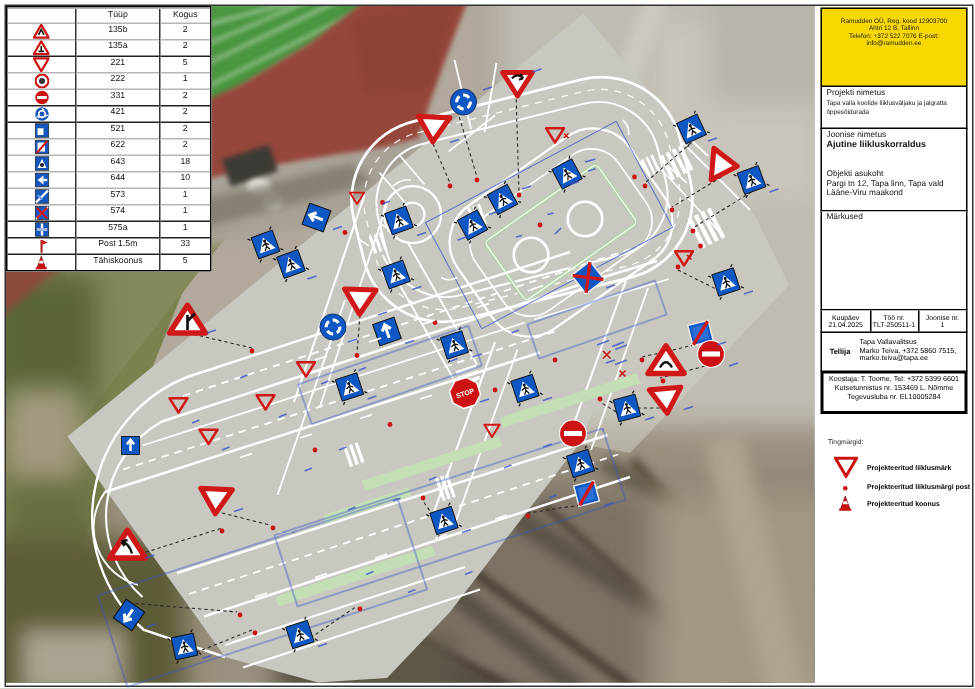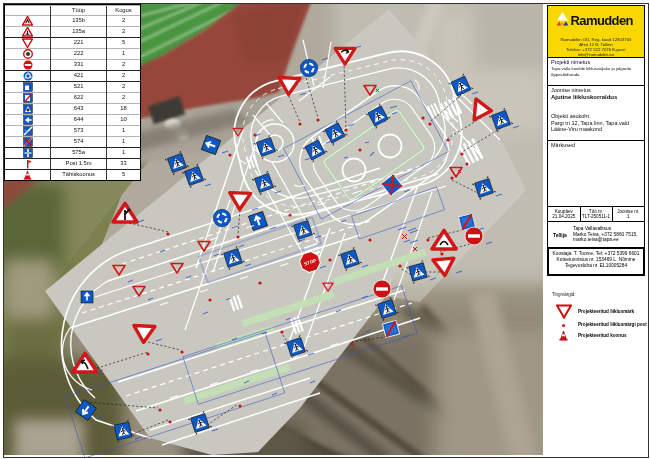--- a/index.html
+++ b/index.html
@@ -740,29 +740,20 @@
           <td>5</td>
         </tr>
 </tbody>
     </table>
 </div>
 
 <div class="abs" id="panel" style="left:547px;top:5px;width:98px;">
 
   <div class="abs" style="left:0;top:0;width:98px;height:53px;border:1px solid #000;background:#f8d800;box-sizing:border-box;text-align:center;">
 
-    <div style="margin-top:6px;">
-      <svg width="84" height="16" viewBox="0 0 84 16">
-        <polygon points="8.5,0 14,8.6 3,8.6" fill="#fff"></polygon>
-        <polygon points="5.2,9.2 7.8,13.4 2.6,13.4" fill="#e03a2f"></polygon>
-        <polygon points="8.5,9.2 11.1,13.4 5.9,13.4" fill="#f5a81c"></polygon>
-        <polygon points="11.8,9.2 14.4,13.4 9.2,13.4" fill="#1c3f94"></polygon>
-        <text x="16.5" y="13" font-family="Liberation Sans,sans-serif" font-size="13" font-weight="bold" fill="#111" letter-spacing="-0.6">Ramudden</text>
-      </svg>
-    </div>
 
     <div style="font-size:4.3px;line-height:5px;color:#222;margin-top:5px;">
       Ramudden OÜ, Reg. kood 12903700<br>
       Ahtri 12 B, Tallinn<br>
       Telefon: +372 522 7076 E-post: info@ramudden.ee
     </div>
   </div>
 
   <div class="pbox" style="top:53px;height:28px;">
     <div class="plbl">Projekti nimetus</div>

